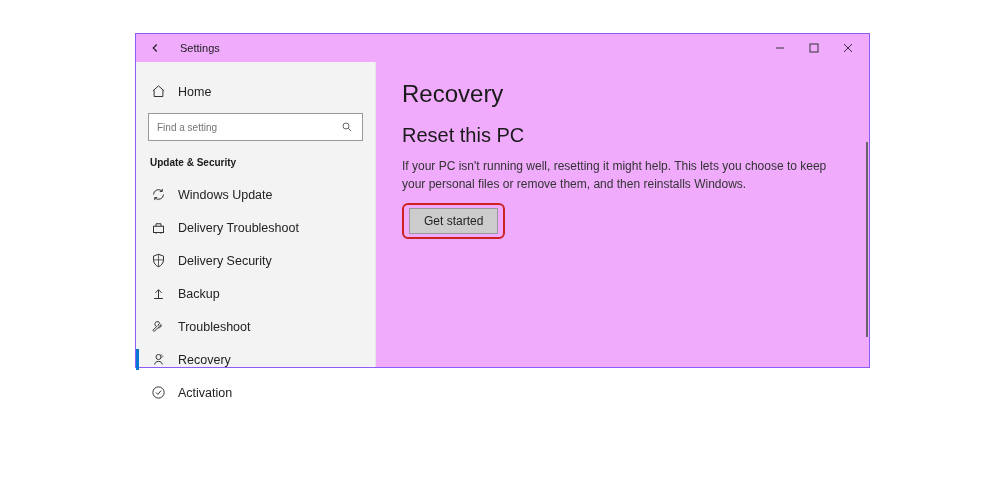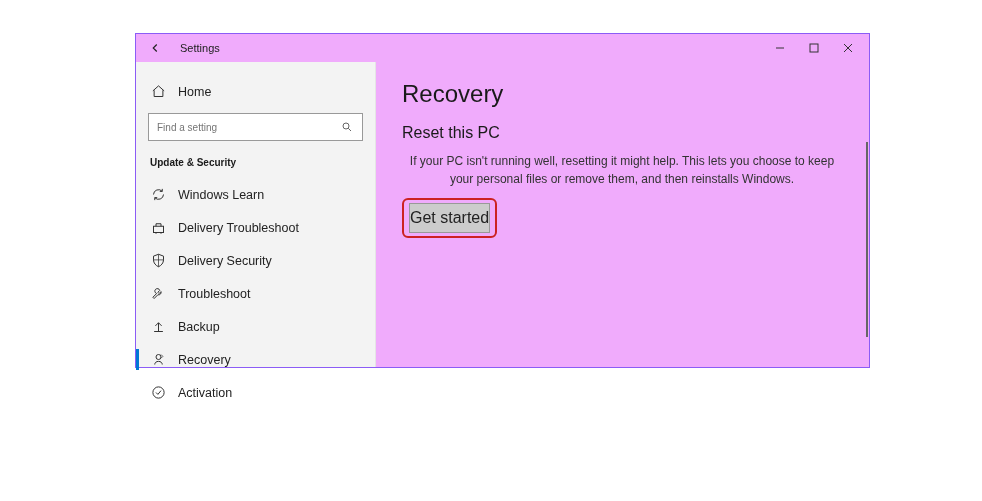--- a/index.html
+++ b/index.html
@@ -51,25 +51,25 @@
     width: 3px; background: #0078d4;
   }
   .nav-item .icon { width: 16px; display:flex; justify-content:center; color:#333; }
   .main {
     flex: 1; padding: 18px 26px 0 26px; overflow: hidden; position: relative;
   }
   .scroll-hint {
     position: absolute; right: 1px; top: 80px; bottom: 30px; width: 2px; background:#666;
   }
   h1.page-title { font-size: 24px; font-weight: 400; color: #1a1a1a; margin-bottom: 16px; }
-  h2.section-title { font-size: 16px; font-weight: 400; color: #1a1a1a; margin-bottom: 10px; }
+  h2.section-title { font-size: 20px; font-weight: 400; color: #1a1a1a; margin-bottom: 10px; }
   .section { margin-bottom: 22px; max-width: 440px; }
-  .desc { font-size: 12px; color: #333; line-height: 1.5; margin-bottom: 10px; text-align: center; }
+  .desc { font-size: 12px; color: #333; line-height: 1.5; margin-bottom: 10px; }
   .btn {
-    padding: 5px 0; font-size: 16px; background: #ccc; border: 1px solid #999;
+    padding: 5px 14px; font-size: 12px; background: #ccc; border: 1px solid #999;
     color: #222; cursor: pointer; display: inline-block; text-align: center;
   }
   .btn.disabled { color: #888; border-color: #bbb; background:#d9d9d9; cursor: default; }
   .highlight-ring {
     border: 2px solid #c22; border-radius: 6px; padding: 3px 5px; display: inline-block;
   }
   .link { font-size: 12px; color: #0067c0; cursor: pointer; }
   svg { display: block; }
 </style>
 </head>
@@ -134,21 +134,21 @@
       <div class="nav">
         <div class="nav-item">
           <span class="icon">
             <svg width="15" height="15" viewBox="0 0 24 24" fill="none" stroke="#333" stroke-width="1.6">
                 <path d="M4 12a8 8 0 0 1 14-5"></path>
                 <path d="M20 12a8 8 0 0 1-14 5"></path>
                 <polyline points="18 3 18 7 14 7"></polyline>
                 <polyline points="6 21 6 17 10 17"></polyline>
               </svg>
           </span>
-          <span>Windows Learn</span>
+          <span>Windows Update</span>
         </div>
         <div class="nav-item">
           <span class="icon">
             <svg width="15" height="15" viewBox="0 0 24 24" fill="none" stroke="#333" stroke-width="1.6">
                 <rect x="4" y="10" width="16" height="10"></rect>
                 <path d="M8 10V6h8v4"></path>
                 <line x1="8" y1="20" x2="8" y2="22"></line>
                 <line x1="16" y1="20" x2="16" y2="22"></line>
               </svg>
           </span>
@@ -160,34 +160,34 @@
                 <path d="M12 2l8 3v6c0 5-3.5 9-8 11-4.5-2-8-6-8-11V5l8-3z" fill="none" stroke="#333" stroke-width="1.6"></path>
                 <line x1="12" y1="2" x2="12" y2="22" stroke="#333" stroke-width="1.2"></line>
                 <line x1="4" y1="11" x2="20" y2="11" stroke="#333" stroke-width="1.2"></line>
               </svg>
           </span>
           <span>Delivery Security</span>
         </div>
         <div class="nav-item">
           <span class="icon">
             <svg width="15" height="15" viewBox="0 0 24 24" fill="none" stroke="#333" stroke-width="1.6">
-                <path d="M14 7a4 4 0 1 0-5 5l-6 6 2 2 6-6a4 4 0 0 0 5-5l-3 3-2-2 3-3z"></path>
-              </svg>
-          </span>
-          <span>Troubleshoot</span>
-        </div>
-        <div class="nav-item">
-          <span class="icon">
-            <svg width="15" height="15" viewBox="0 0 24 24" fill="none" stroke="#333" stroke-width="1.6">
                 <line x1="12" y1="20" x2="12" y2="6"></line>
                 <polyline points="7 11 12 6 17 11"></polyline>
                 <line x1="5" y1="20" x2="19" y2="20"></line>
               </svg>
           </span>
           <span>Backup</span>
+        </div>
+        <div class="nav-item">
+          <span class="icon">
+            <svg width="15" height="15" viewBox="0 0 24 24" fill="none" stroke="#333" stroke-width="1.6">
+                <path d="M14 7a4 4 0 1 0-5 5l-6 6 2 2 6-6a4 4 0 0 0 5-5l-3 3-2-2 3-3z"></path>
+              </svg>
+          </span>
+          <span>Troubleshoot</span>
         </div>
         <div class="nav-item selected">
           <span class="icon">
             <svg width="15" height="15" viewBox="0 0 24 24" fill="none" stroke="#333" stroke-width="1.6">
                 <circle cx="12" cy="8" r="4"></circle>
                 <path d="M6 20c0-3 2.5-5 6-5s6 2 6 5"></path>
                 <polyline points="16 4 19 7 16 10" stroke-width="1.2"></polyline>
               </svg>
           </span>
           <span>Recovery</span>

